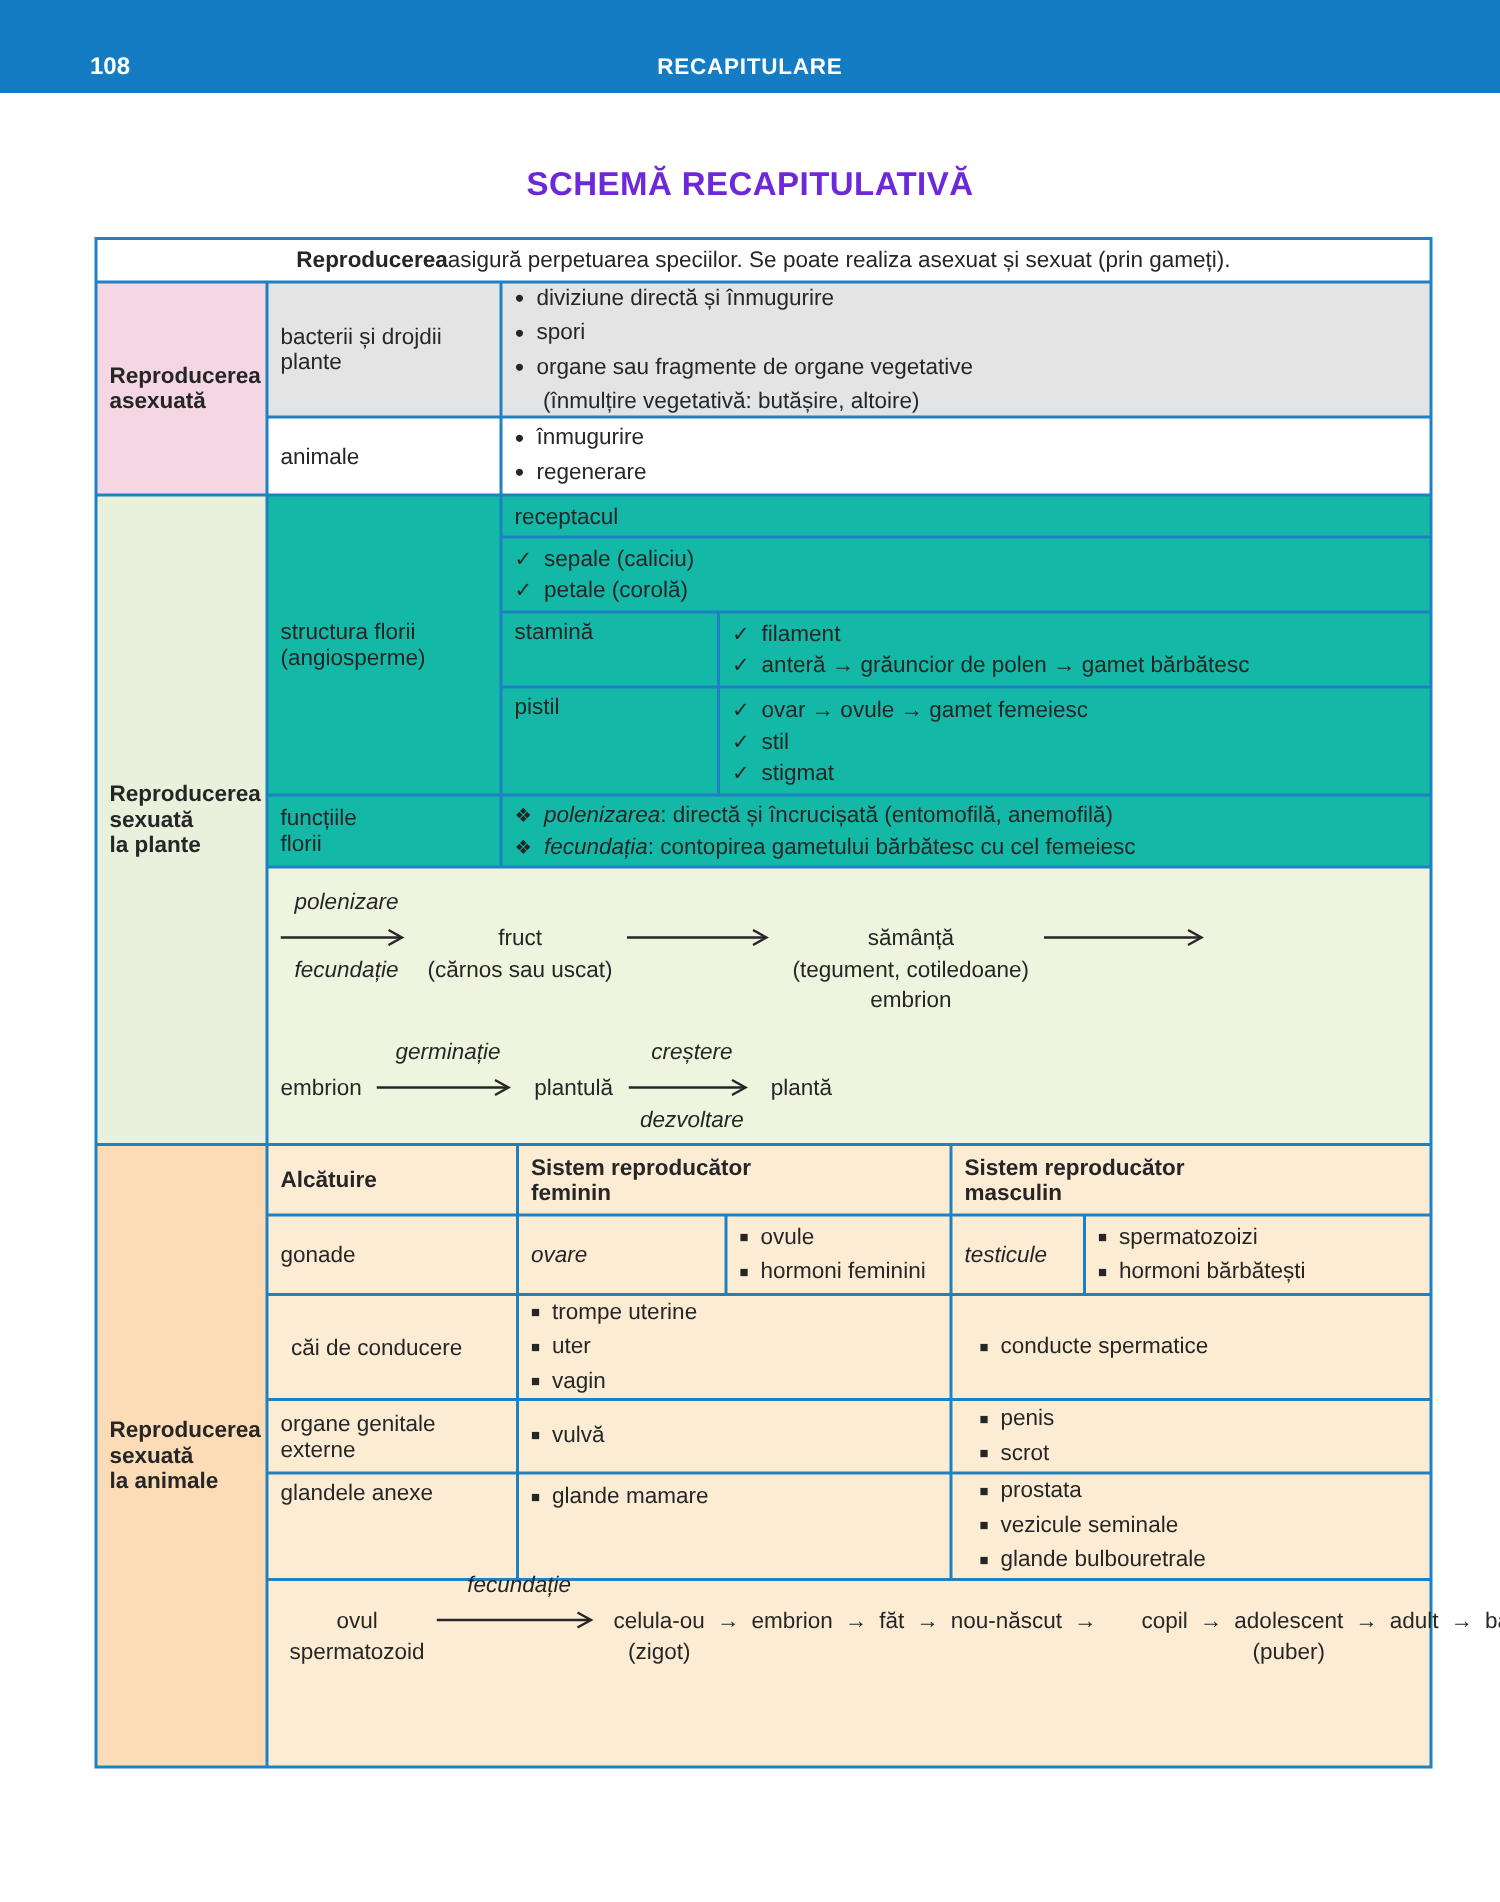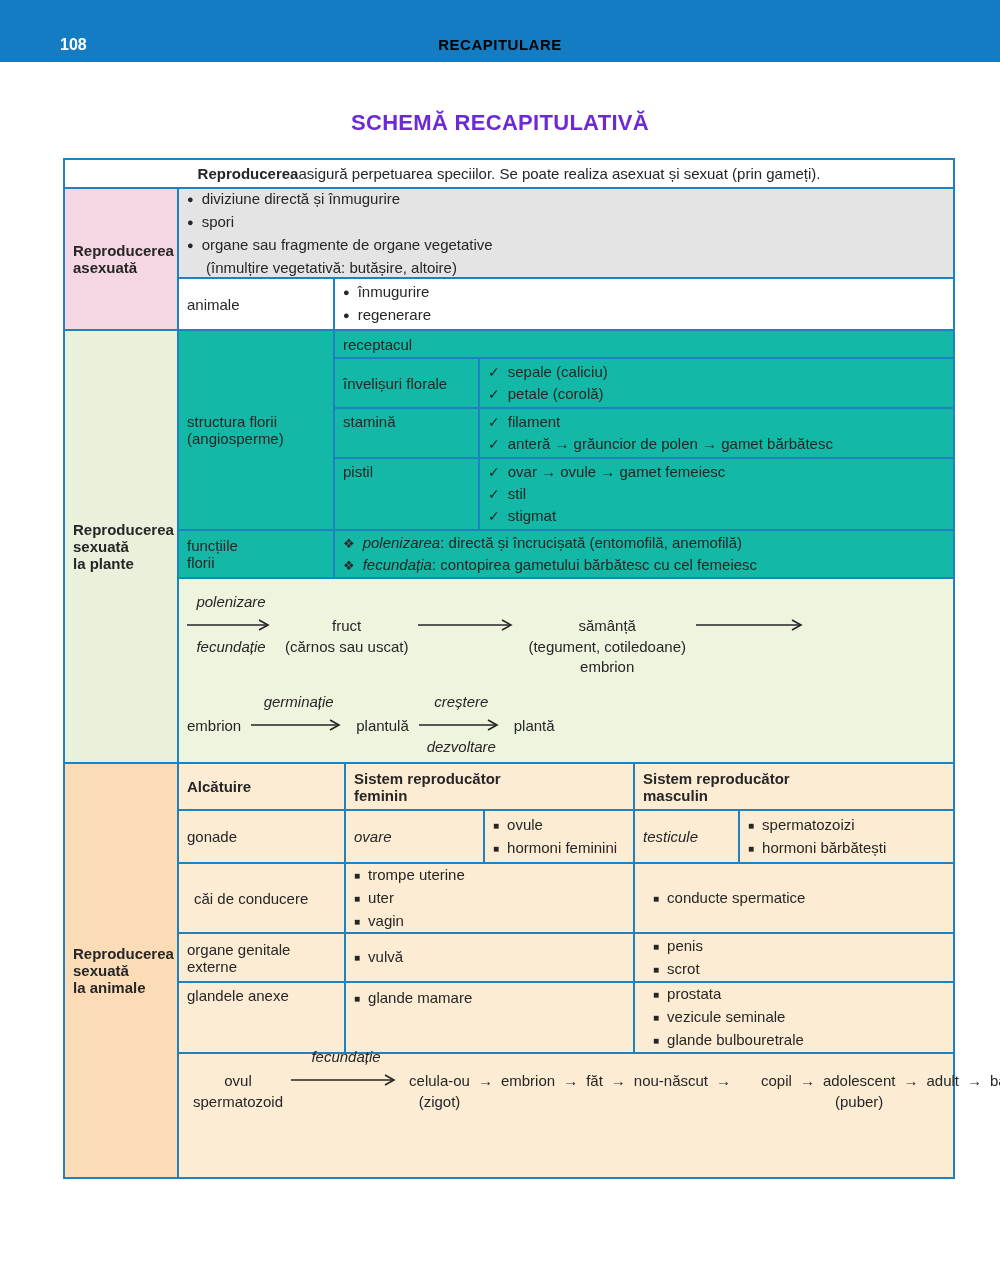--- a/index.html
+++ b/index.html
@@ -8,21 +8,21 @@
     height:1268px; position:relative;
     font-family:"Liberation Sans","DejaVu Sans",sans-serif;
     color:#262626; font-size:15px;
   }
   
   .topbar { position:absolute; left:0; top:0; width:1000px; height:62px;
     background:#147cc2; display:flex; align-items:center; }
   .pagenum { position:absolute; left:60px; top:36px; color:#ffffff;
     font-weight:bold; font-size:16px; }
   .bartitle { position:absolute; left:0; right:0; top:36px; text-align:center;
-    color:#000000; font-weight:bold; font-size:15px; letter-spacing:.5px; }
+    color:#ffffff; font-weight:bold; font-size:15px; letter-spacing:.5px; }
   
   .ptitle { position:absolute; left:0; right:0; top:110px; text-align:center;
     color:#6d28d9; font-weight:bold; font-size:22px; letter-spacing:.3px; }
   
   .tbl { position:absolute; left:63px; top:158px; width:892px;
     background:#1e81c2; padding:2px; display:flex; flex-direction:column; gap:2px; }
   .row { display:flex; gap:2px; }
   .col { display:flex; flex-direction:column; gap:2px; }
   .cell { background:#ffffff; padding:4px 8px; display:flex;
     flex-direction:column; justify-content:center; }
@@ -39,21 +39,21 @@
   .olabel { background:#fcdcb6; }
   .ocell  { background:#fdecd4; }
   
   .w-lab { width:112px; flex:none; }
   .w-c2  { width:154px; flex:none; }
   .w-sub { width:143px; flex:none; }
   .w-a2  { width:165px; flex:none; }
   .w-fem { width:287px; flex:none; }
   .w-fem1{ width:137px; flex:none; }
   .w-fem2{ width:148px; flex:none; }
-  .w-m1  { width:103px; flex:none; }
+  .w-m1  { width:87px; flex:none; }
   .grow  { flex:1 1 auto; min-width:0; }
   
   .li { display:flex; align-items:baseline; line-height:21px; }
   .mk { flex:none; margin-right:8px; }
   .mk.dot  { font-size:11px; position:relative; top:-1px; }
   .mk.sq   { font-size:10px; position:relative; top:-1px; }
   .mk.chk  { font-size:14px; }
   .mk.dia  { font-size:13px; }
   .cont { padding-left:19px; }
   
@@ -84,20 +84,22 @@
   <div class="cell introrow">
     <span class="b">Reproducerea</span>
       <span> asigură perpetuarea speciilor. Se poate realiza asexuat și sexuat (prin gameți).</span>
   </div>
 
   <div class="row">
     <div class="cell pink w-lab b pre">Reproducerea
 asexuată</div>
     <div class="col grow">
       <div class="row" style="height:88px">
+        <div class="cell gray w-c2 pre">bacterii și drojdii
+plante</div>
         <div class="cell gray grow">
           <div class="li">
               <span class="mk dot">●</span>
               <span>diviziune directă și înmugurire</span>
             </div>
           <div class="li">
               <span class="mk dot">●</span>
               <span>spori</span>
             </div>
           <div class="li">
@@ -130,21 +132,20 @@
 sexuată
 la plante</div>
     <div class="col grow">
 
       <div class="row">
         <div class="cell gcell w-c2 pre">structura florii
 (angiosperme)</div>
         <div class="col grow">
           <div class="cell gcell" style="height:26px">receptacul</div>
           <div class="row" style="height:48px">
-            <div class="cell gcell w-sub">învelișuri florale</div>
             <div class="cell gcell grow">
               <div class="li">
                   <span class="mk chk">✓</span>
                   <span>sepale (caliciu)</span>
                 </div>
               <div class="li">
                   <span class="mk chk">✓</span>
                   <span>petale (corolă)</span>
                 </div>
             </div>

